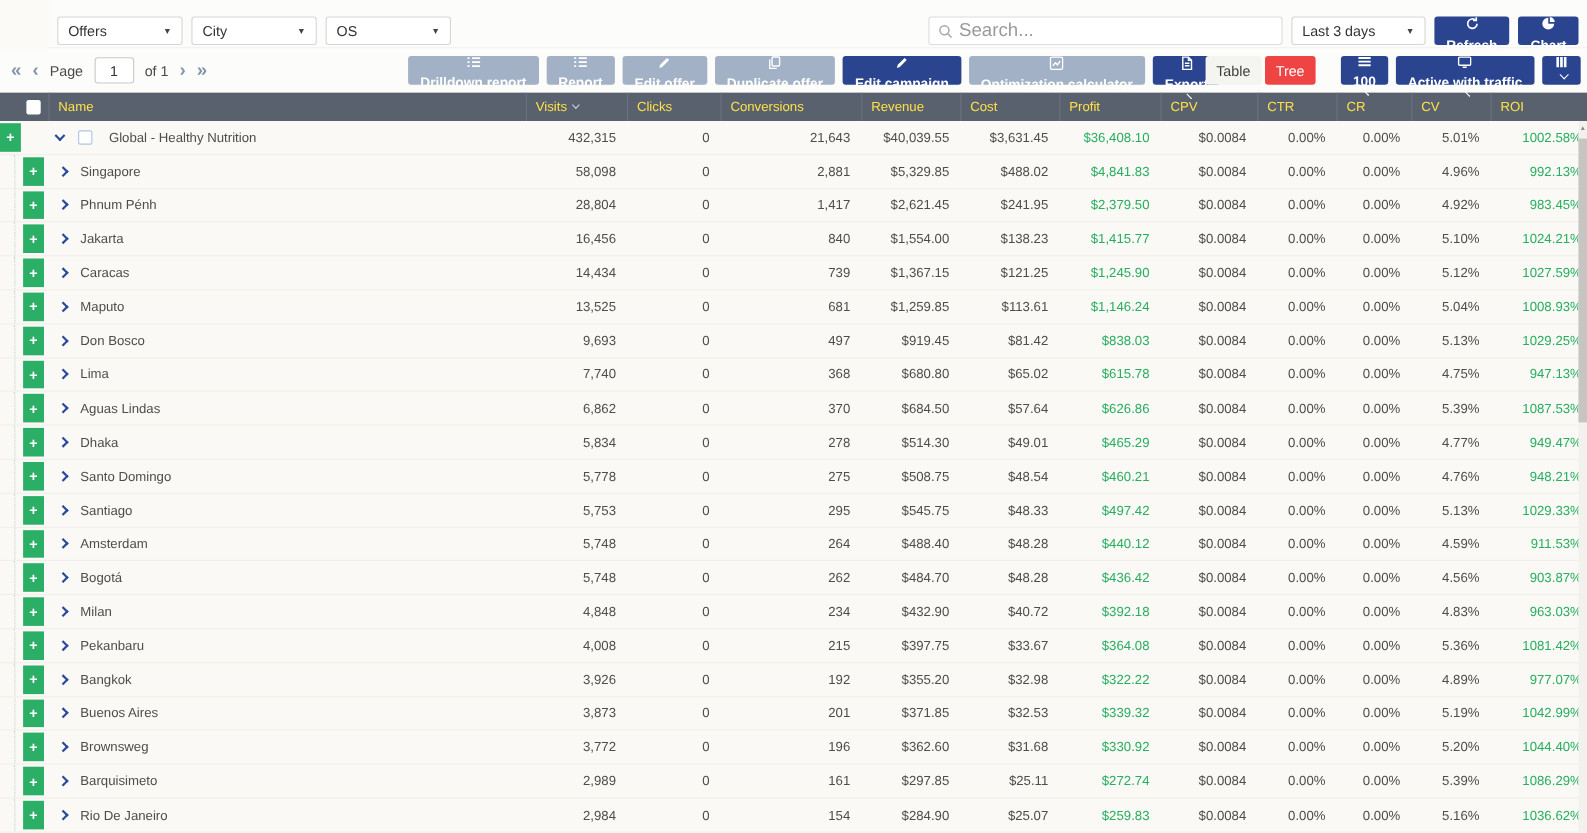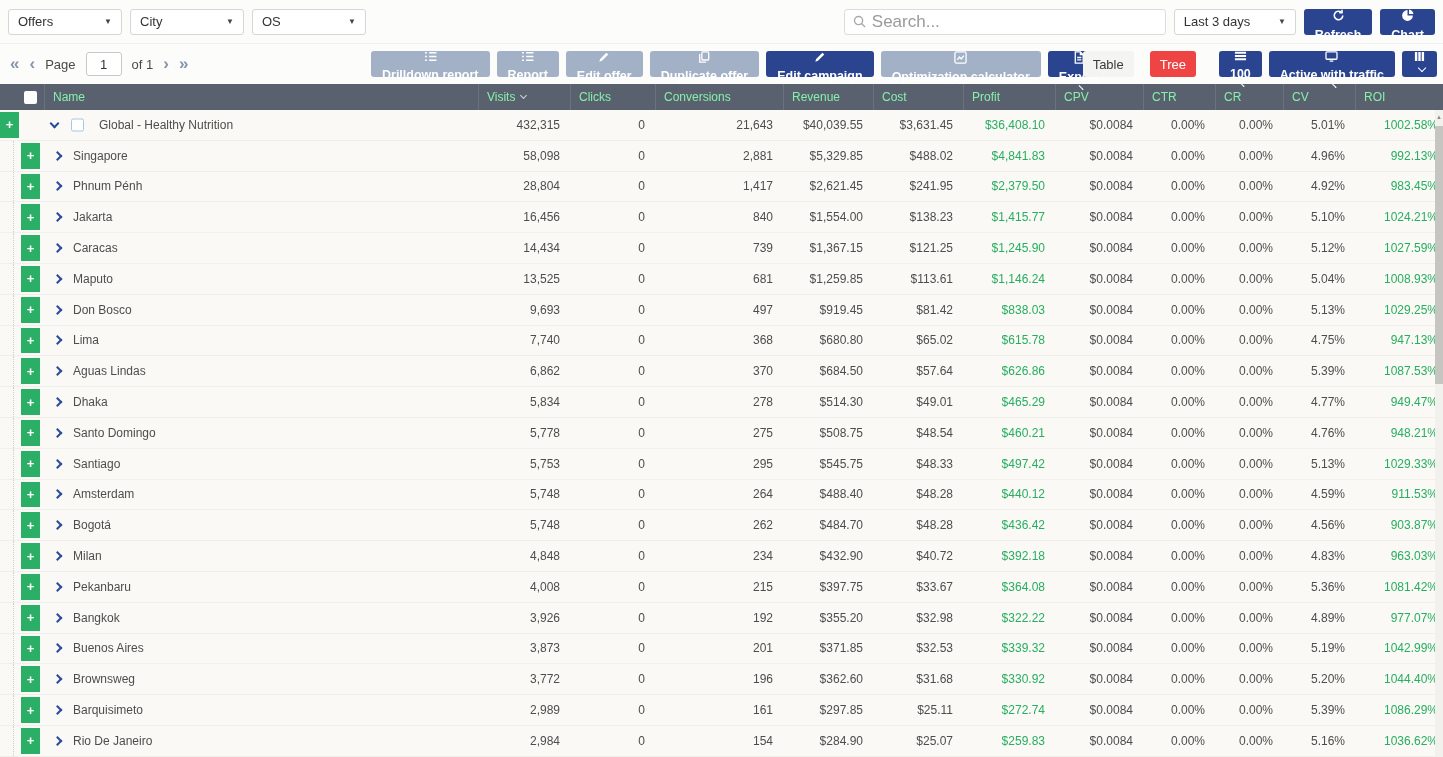--- a/index.html
+++ b/index.html
@@ -1,21 +1,21 @@
 <!DOCTYPE html>
 <html><head>
 <meta charset="utf-8">
 <style>
   * { box-sizing: border-box; margin: 0; padding: 0; }
   html,body { width:1443px; height:757px; overflow:hidden; background:#fbfaf7;
     font-family:"Liberation Sans", sans-serif; color:#474747; }
 
   
-  .topbar { height:44px; display:flex; align-items:center; gap:8px; padding:0 8px;
-    background:#fcfcfb; border-bottom:1px solid #f0efec; }
+  .topbar { height:44px; display:flex; gap:8px; padding:15px 8px;
+    background:#fcfcfb; border-bottom:1px solid #f0efec;margin-left:44px; }
   .select { width:114px; height:26px; background:#fff; border:1px solid #d6d6d6; border-radius:3px;
     display:flex; align-items:center; justify-content:space-between; padding:0 9px; font-size:13px; color:#333;
     cursor:pointer; }
   .select .caret { font-size:8px; color:#444; }
   .searchbox { margin-left:auto; width:322px; height:26px; background:#fff; border:1px solid #dcdcdc;
     border-radius:3px; display:flex; align-items:center; padding:0 8px; gap:6px; }
   .searchbox input { border:none; outline:none; flex:1; font-size:17px; color:#333; background:transparent;
     font-family:"Liberation Sans", sans-serif; }
   .searchbox input::placeholder { color:#9a9a9a; }
   .select.date { width:122px; }
@@ -28,30 +28,30 @@
 
   
   .toolbar { height:40px; position:relative; background:#fcfcfb; }
   .pg-group { position:absolute; left:10px; top:8px; display:flex; align-items:center; gap:10px;
     font-size:13px; color:#4a4a4a; }
   .pg-arrow { color:#8494ac; font-size:17px; line-height:20px; cursor:pointer; font-weight:bold; }
   .page-input { width:36px; height:24px; border:1px solid #c9c9c9; border-radius:3px; text-align:center;
     font-size:13px; color:#333; background:#fff; font-family:"Liberation Sans", sans-serif; }
   .center-buttons { position:absolute; left:371px; top:7px; display:flex; gap:7px;justify-content:flex-end; }
   .right-group { position:absolute; right:6px; top:7px; display:flex; gap:7px; align-items:center; }
-  .toggle-group { display:flex; gap:16px; margin-right:16px; }
+  .toggle-group { display:flex; gap:3px; margin-right:16px; }
   .toggle { height:26px; padding:0 10px; border-radius:3px; font-size:13px; display:flex; align-items:center;
     cursor:pointer; }
   .toggle.off { background:#f4f4f1; color:#3c3c3c; }
   .toggle.on { background:#ef4444; color:#fff; }
   .bchev { width:6px; height:6px; border-right:1.8px solid #fff; border-bottom:1.8px solid #fff;
     transform:rotate(45deg); margin-left:4px; margin-top:-3px; }
 
   
-  .thead { height:26px; background:#59616f; display:grid; color:#86efac; font-size:12px;
+  .thead { height:26px; background:#59616f; display:grid; color:#fde047; font-size:12px;
     grid-template-columns:44px 434px 92px 85px 128px 90px 90px 92px 88px 72px 68px 72px minmax(0,1fr); }
   .th { display:flex; align-items:center; padding-left:8px; border-left:1px solid #6a7280; overflow:hidden;
     white-space:nowrap; cursor:pointer; }
   .th:first-child { border-left:none; padding-left:24px; }
   .hcheck { width:13px; height:13px; background:#fff; border-radius:2px; cursor:pointer; }
   .sort-caret { width:5px; height:5px; border-right:1.6px solid #cfd4dc; border-bottom:1.6px solid #cfd4dc;
     transform:rotate(45deg); margin-left:6px; margin-top:-3px; }
 
   .tbody { position:relative; height:647px; background:#faf9f5; overflow:hidden; }
   .row { height:30.81px; display:grid; border-bottom:1px solid #f1efe9; font-size:12px; color:#4d4d4d;

